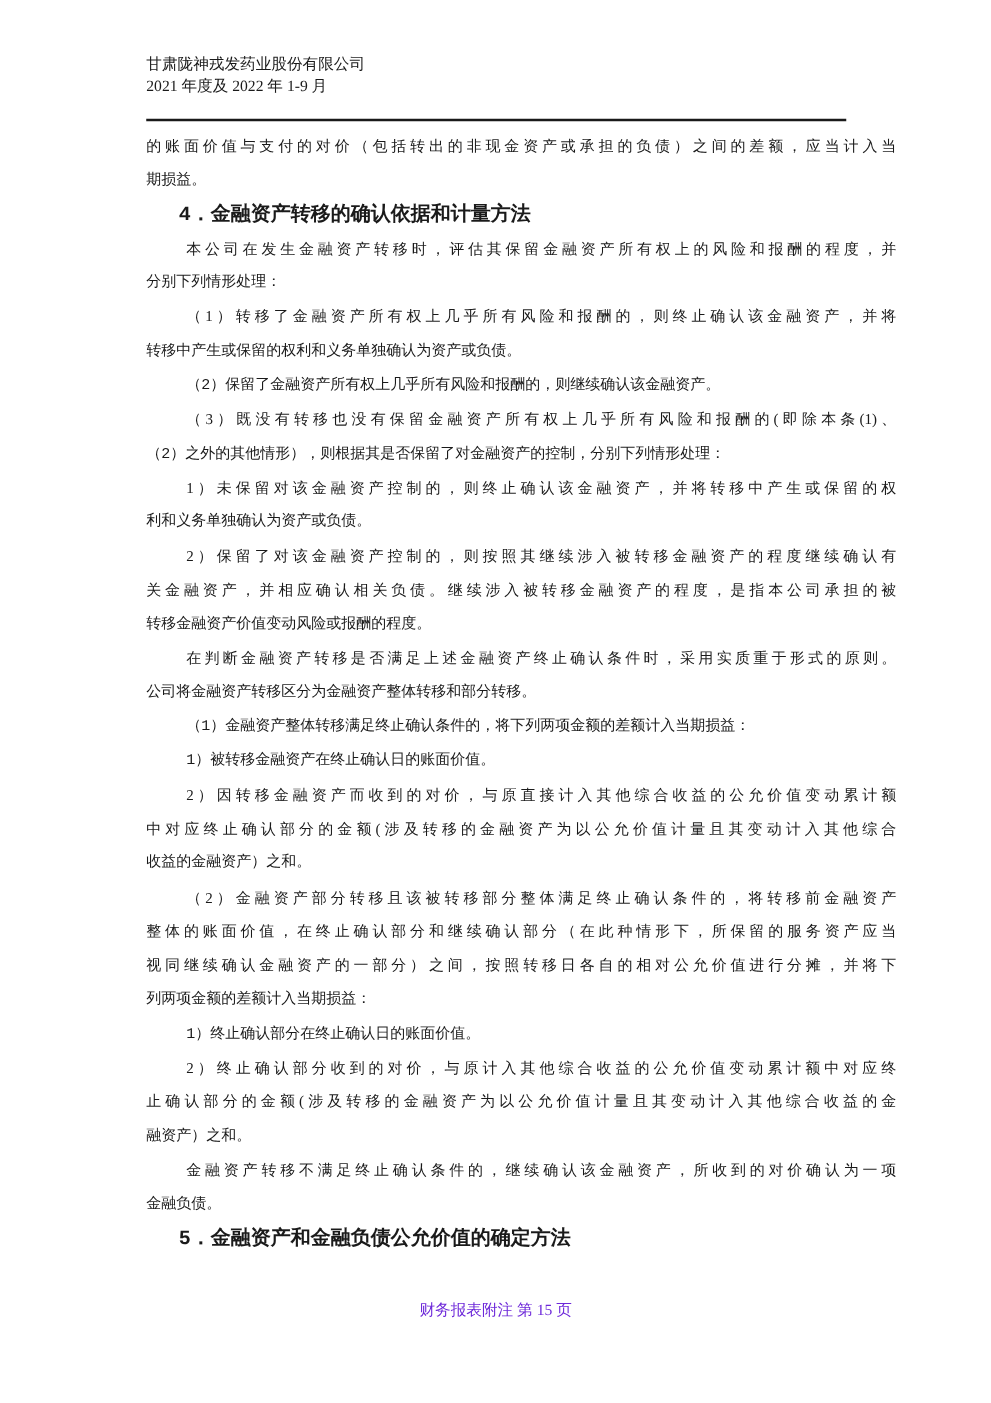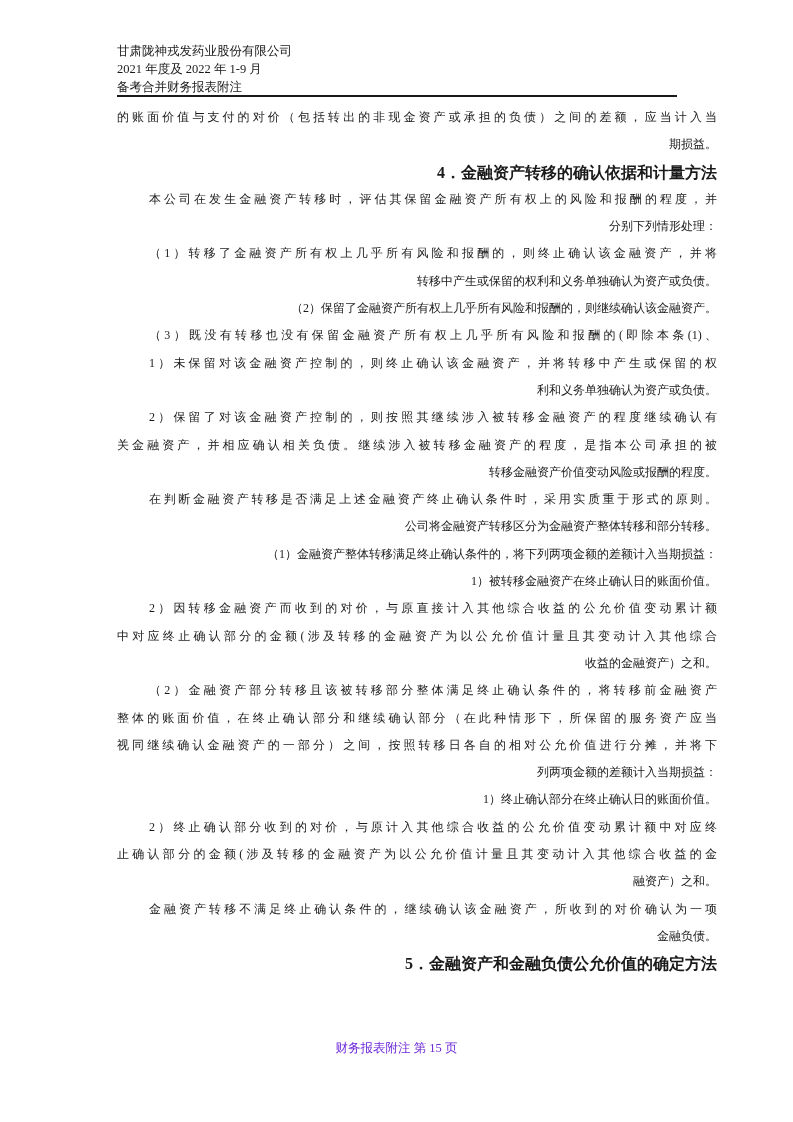--- a/index.html
+++ b/index.html
@@ -45,21 +45,22 @@
     font-size: 12px;
     white-space: nowrap;
     color: #1a1a1a;
   }
   .line.fill {
     white-space: normal;
     text-align: justify;
     text-align-last: justify;
   }
   .line.final {
-    text-align: right;
+    text-align: left;
+    font-family: Liberation Mono, monospace;
   }
   .line.first.normal {
     padding-left: 32px;
   }
   .line.heading {
     font-weight: 700;
     font-size: 16px;
   }
   .line.first.heading {
     padding-left: 26px;
@@ -79,35 +80,35 @@
   }
 </style>
 </head>
 <body>
 
 <div class="page">
 
   <div class="page-header">
     <div>甘肃陇神戎发药业股份有限公司</div>
     <div>2021 年度及 2022 年 1-9 月</div>
-    <div>备考合并财务报表附注</div>
   </div>
 
   <div class="header-rule"></div>
 
   <div class="document-body">
       <div class="line continuation first fill">的账面价值与支付的对价（包括转出的非现金资产或承担的负债）之间的差额，应当计入当</div>
       <div class="line continuation final">期损益。</div>
       <div class="line heading first final">4．金融资产转移的确认依据和计量方法</div>
       <div class="line normal first fill">本公司在发生金融资产转移时，评估其保留金融资产所有权上的风险和报酬的程度，并</div>
       <div class="line normal final">分别下列情形处理：</div>
       <div class="line normal first fill">（1）转移了金融资产所有权上几乎所有风险和报酬的，则终止确认该金融资产，并将</div>
       <div class="line normal final">转移中产生或保留的权利和义务单独确认为资产或负债。</div>
       <div class="line normal first final">（2）保留了金融资产所有权上几乎所有风险和报酬的，则继续确认该金融资产。</div>
       <div class="line normal first fill">（3）既没有转移也没有保留金融资产所有权上几乎所有风险和报酬的(即除本条(1)、</div>
+      <div class="line normal final">（2）之外的其他情形），则根据其是否保留了对金融资产的控制，分别下列情形处理：</div>
       <div class="line normal first fill">1）未保留对该金融资产控制的，则终止确认该金融资产，并将转移中产生或保留的权</div>
       <div class="line normal final">利和义务单独确认为资产或负债。</div>
       <div class="line normal first fill">2）保留了对该金融资产控制的，则按照其继续涉入被转移金融资产的程度继续确认有</div>
       <div class="line normal fill">关金融资产，并相应确认相关负债。继续涉入被转移金融资产的程度，是指本公司承担的被</div>
       <div class="line normal final">转移金融资产价值变动风险或报酬的程度。</div>
       <div class="line normal first fill">在判断金融资产转移是否满足上述金融资产终止确认条件时，采用实质重于形式的原则。</div>
       <div class="line normal final">公司将金融资产转移区分为金融资产整体转移和部分转移。</div>
       <div class="line normal first final">（1）金融资产整体转移满足终止确认条件的，将下列两项金额的差额计入当期损益：</div>
       <div class="line normal first final">1）被转移金融资产在终止确认日的账面价值。</div>
       <div class="line normal first fill">2）因转移金融资产而收到的对价，与原直接计入其他综合收益的公允价值变动累计额</div>

